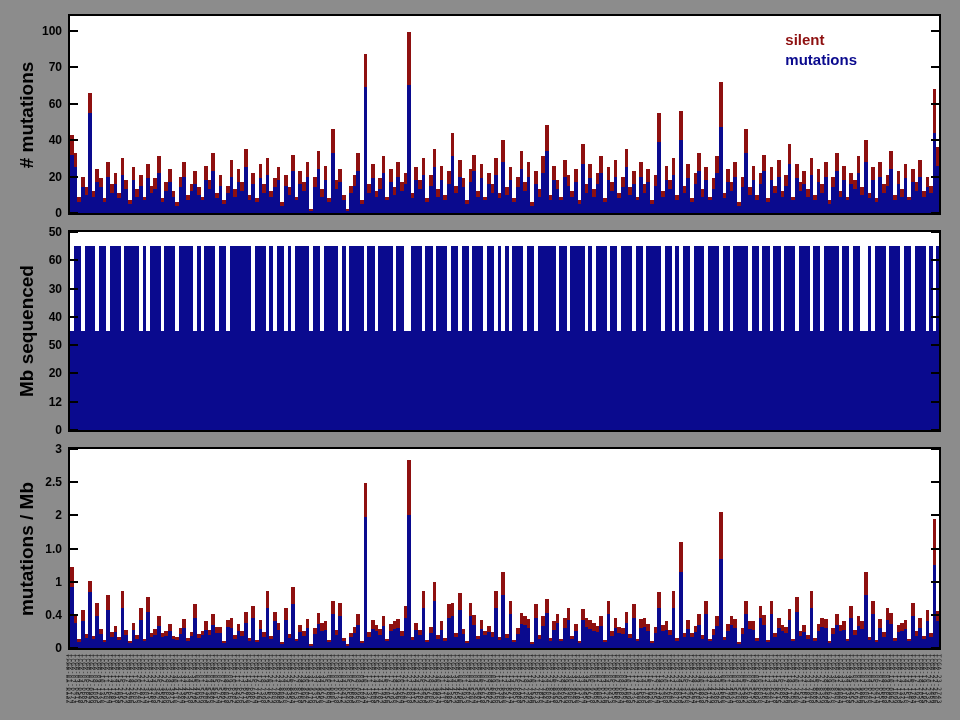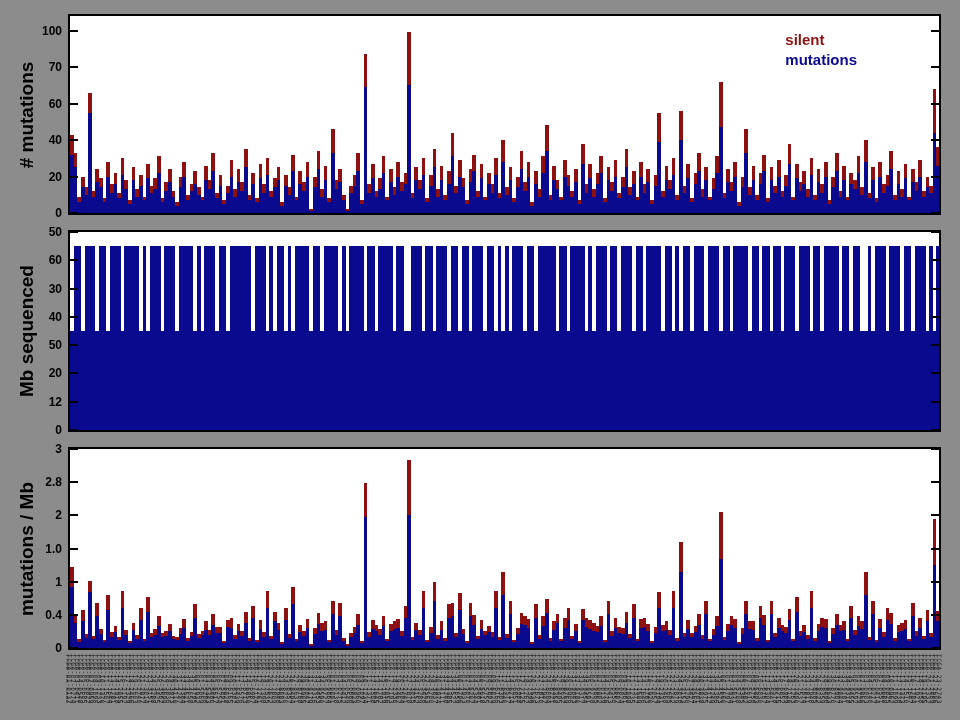--- a/index.html
+++ b/index.html
@@ -2757,21 +2757,21 @@
       <div class="tick right" style="top: calc(66.6667% - 1px);"></div>
       <div class="tick-label" style="top: 66.6667%;">1</div>
       <div class="tick left" style="top: calc(50% - 1px);"></div>
       <div class="tick right" style="top: calc(50% - 1px);"></div>
       <div class="tick-label" style="top: 50%;">1.0</div>
       <div class="tick left" style="top: calc(33.3333% - 1px);"></div>
       <div class="tick right" style="top: calc(33.3333% - 1px);"></div>
       <div class="tick-label" style="top: 33.3333%;">2</div>
       <div class="tick left" style="top: calc(16.6667% - 1px);"></div>
       <div class="tick right" style="top: calc(16.6667% - 1px);"></div>
-      <div class="tick-label" style="top: 16.6667%;">2.8</div>
+      <div class="tick-label" style="top: 16.6667%;">2.5</div>
       <div class="tick left" style="top: calc(0% - 1px);"></div>
       <div class="tick right" style="top: calc(0% - 1px);"></div>
       <div class="tick-label" style="top: 0%;">3</div>
     </div>
 
   <div class="xlabels">
       <div class="xcol" style="left: 3.65417px;">TCGA-00-0000</div>
       <div class="xcol" style="left: 7.30833px;">TCGA-01-0137</div>
       <div class="xcol" style="left: 10.9625px;">TCGA-02-0274</div>
       <div class="xcol" style="left: 14.6167px;">TCGA-03-0411</div>

